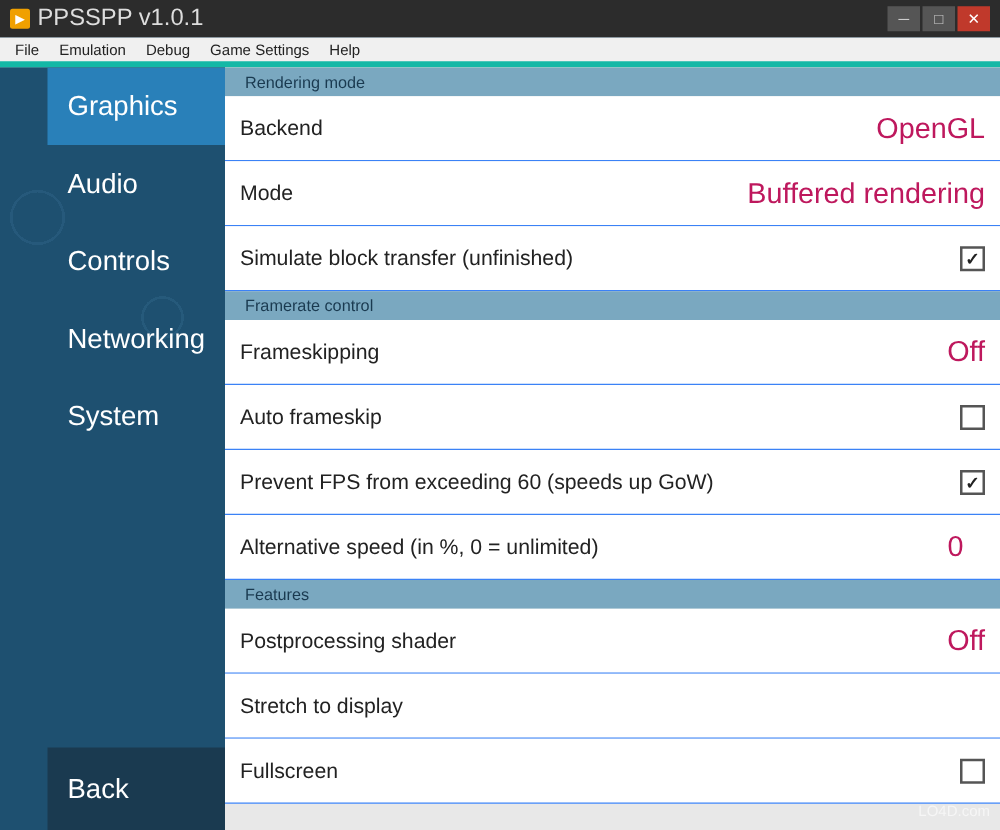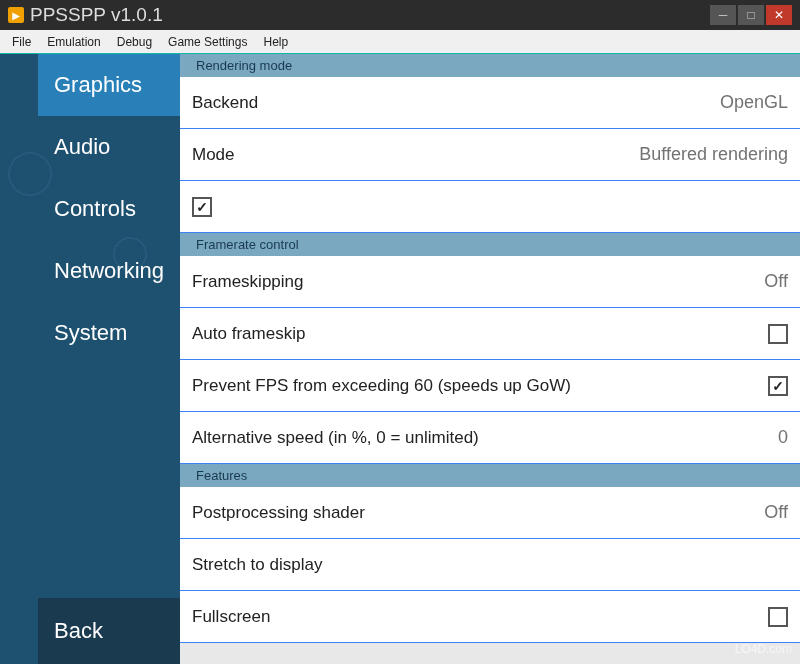--- a/index.html
+++ b/index.html
@@ -34,21 +34,21 @@
     .title-btn.minimize { background: #555; }
     .title-btn.maximize { background: #555; }
 
     
     #menubar {
       background: #f0f0f0;
       height: 24px;
       display: flex;
       align-items: center;
       padding: 0 4px;
-      border-bottom: 1px solid #14b8a6;
+      border-bottom: 5px solid #14b8a6;
     }
     .menu-item {
       padding: 2px 8px;
       font-size: 12px;
       color: #222;
       cursor: pointer;
     }
 
     
     #main {
@@ -121,21 +121,21 @@
       align-items: center;
       justify-content: space-between;
       padding: 0 12px;
       height: 52px;
       border-bottom: 1px solid #3b82f6;
       background: white;
       font-size: 17px;
       color: #222;
     }
     .setting-label { flex: 1; }
-    .setting-value { color: #737373; font-size: 18px; min-width: 30px; text-align: right; }
+    .setting-value { color: #be185d; font-size: 23px; min-width: 30px; }
 
     
     .checkbox {
       width: 20px; height: 20px;
       border: 2px solid #555;
       display: flex; align-items: center; justify-content: center;
       font-size: 14px;
       flex-shrink: 0;
     }
     .checkbox.checked::after { content: '✓'; color: #222; font-weight: bold; }
@@ -194,20 +194,21 @@
   <div class="section-header">Rendering mode</div>
       <div class="setting-row">
         <span class="setting-label">Backend</span>
         <span class="setting-value">OpenGL</span>
       </div>
       <div class="setting-row">
         <span class="setting-label">Mode</span>
         <span class="setting-value">Buffered rendering</span>
       </div>
       <div class="setting-row">
+        <span class="setting-label">Simulate block transfer (unfinished)</span>
         <div class="checkbox checked"></div>
       </div>
       <div class="section-header">Framerate control</div>
       <div class="setting-row">
         <span class="setting-label">Frameskipping</span>
         <span class="setting-value">Off</span>
       </div>
       <div class="setting-row">
         <span class="setting-label">Auto frameskip</span>
         <div class="checkbox unchecked"></div>

